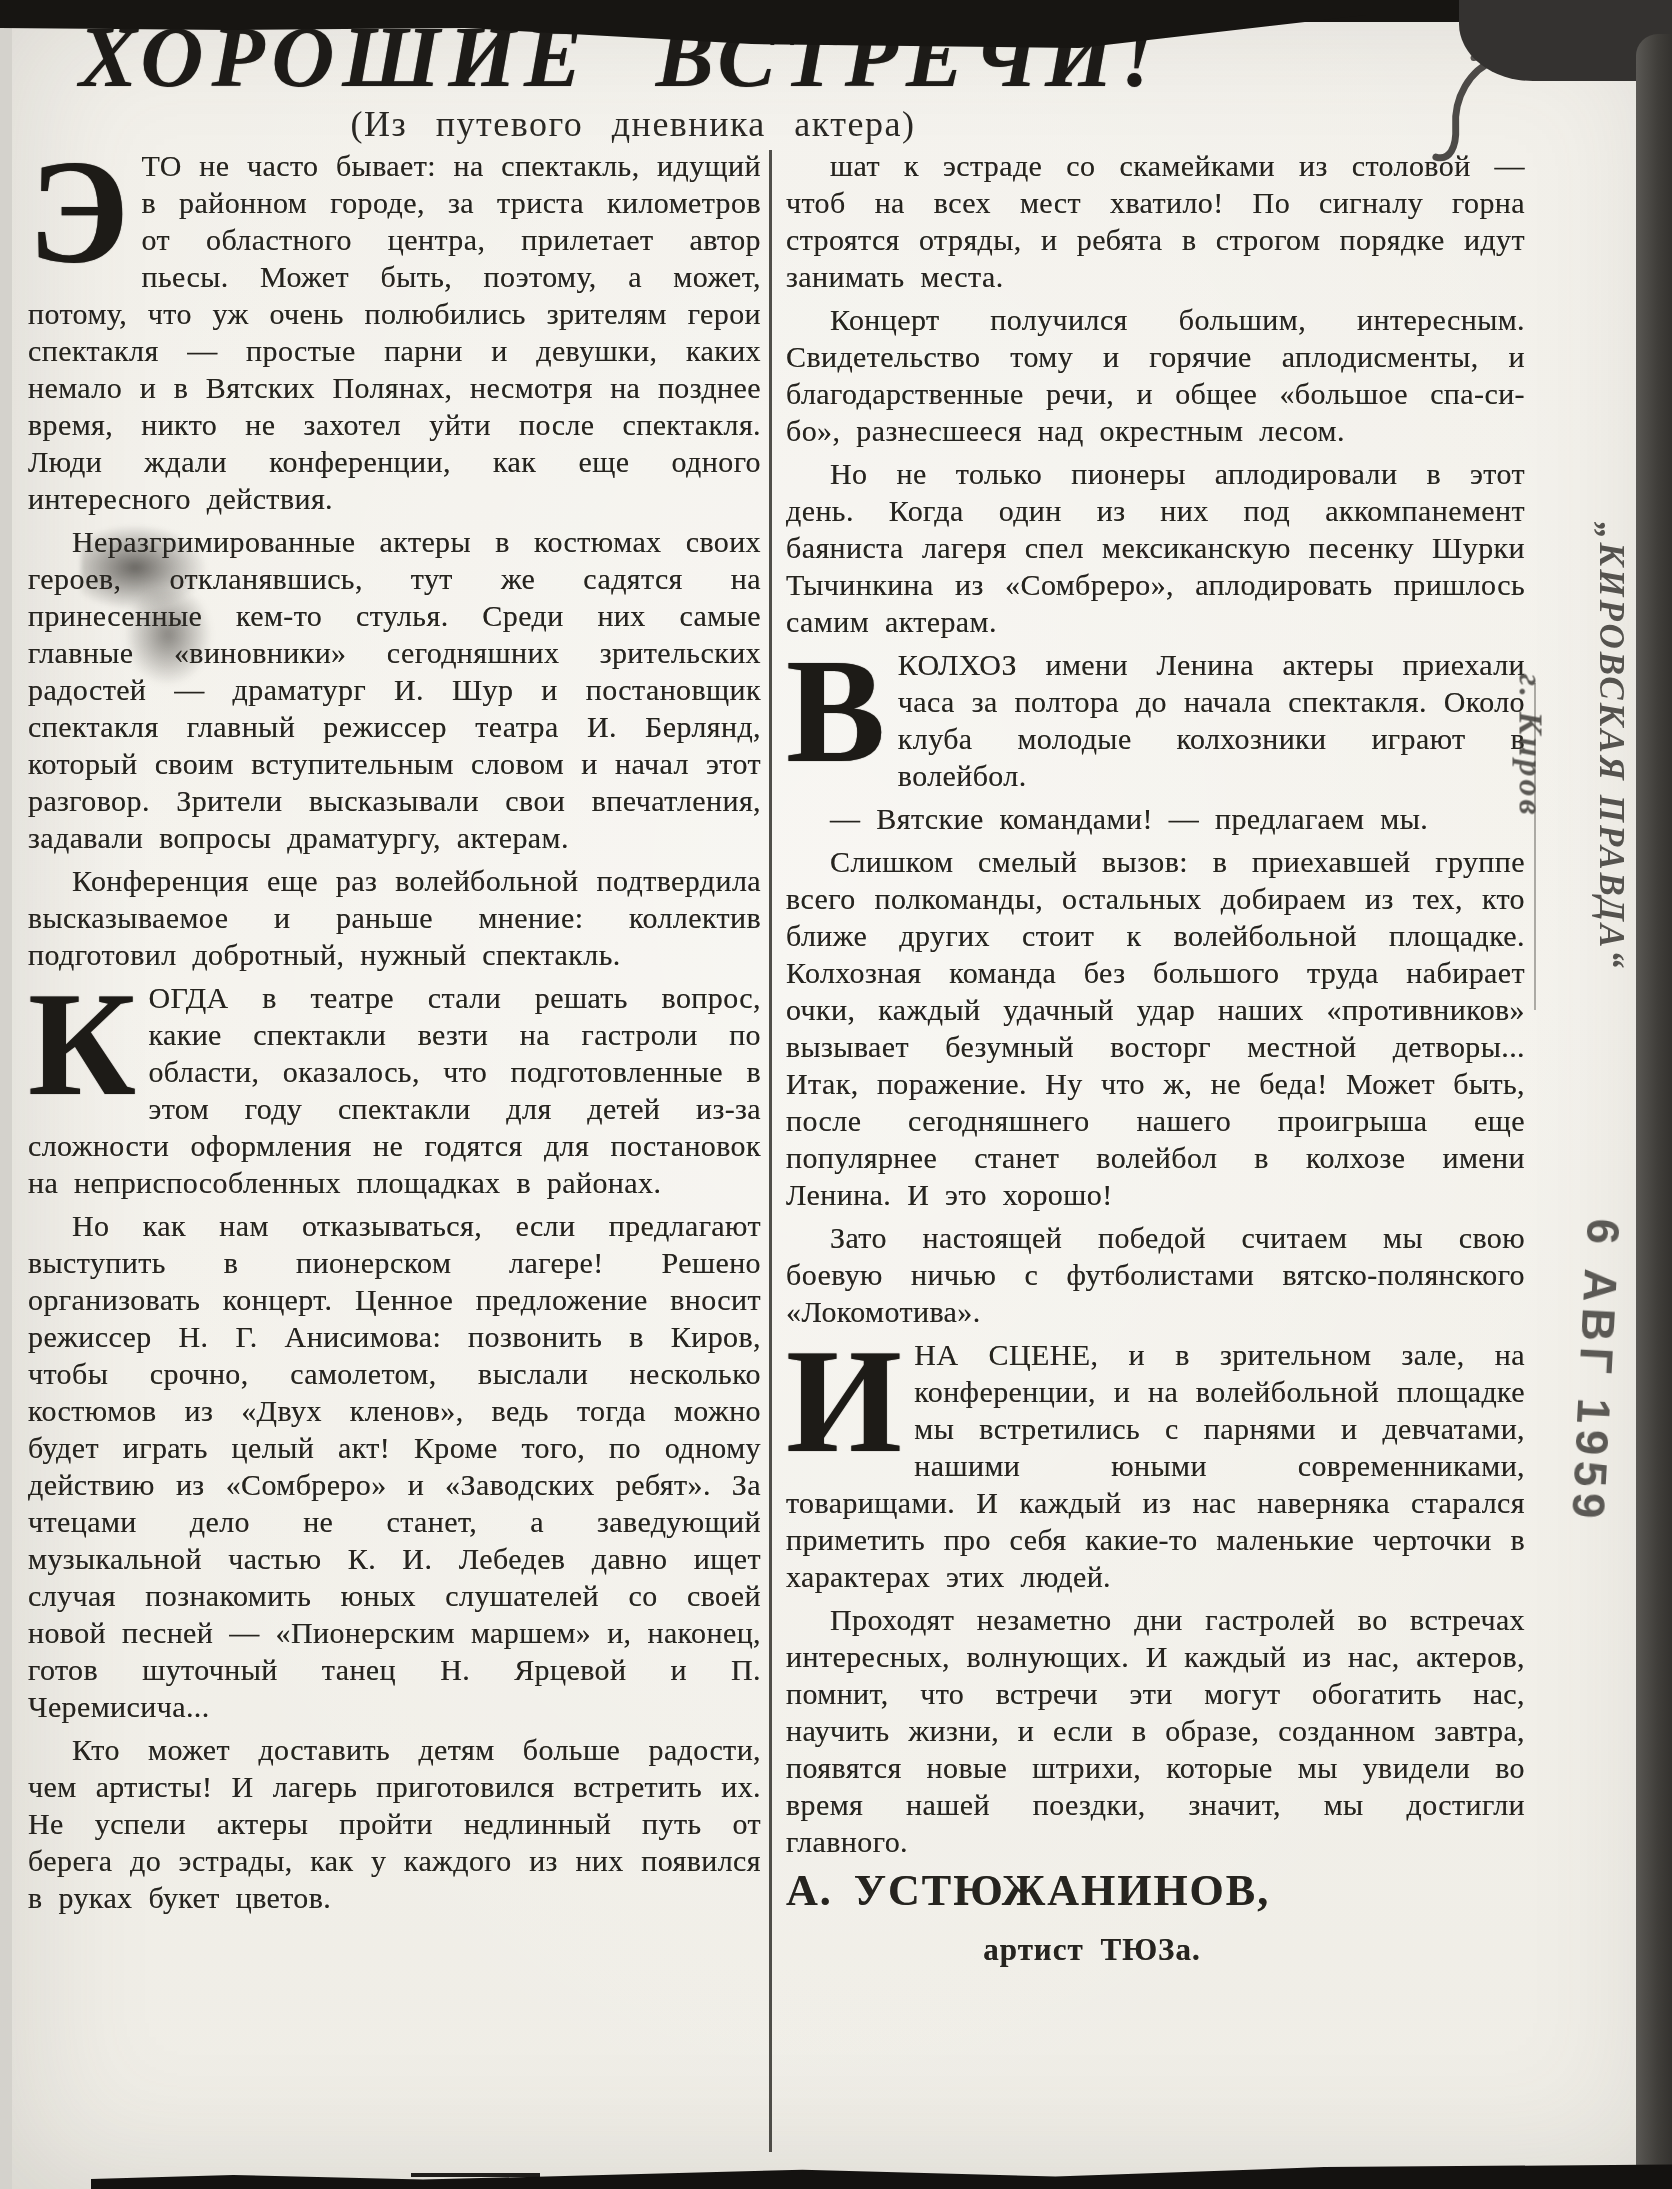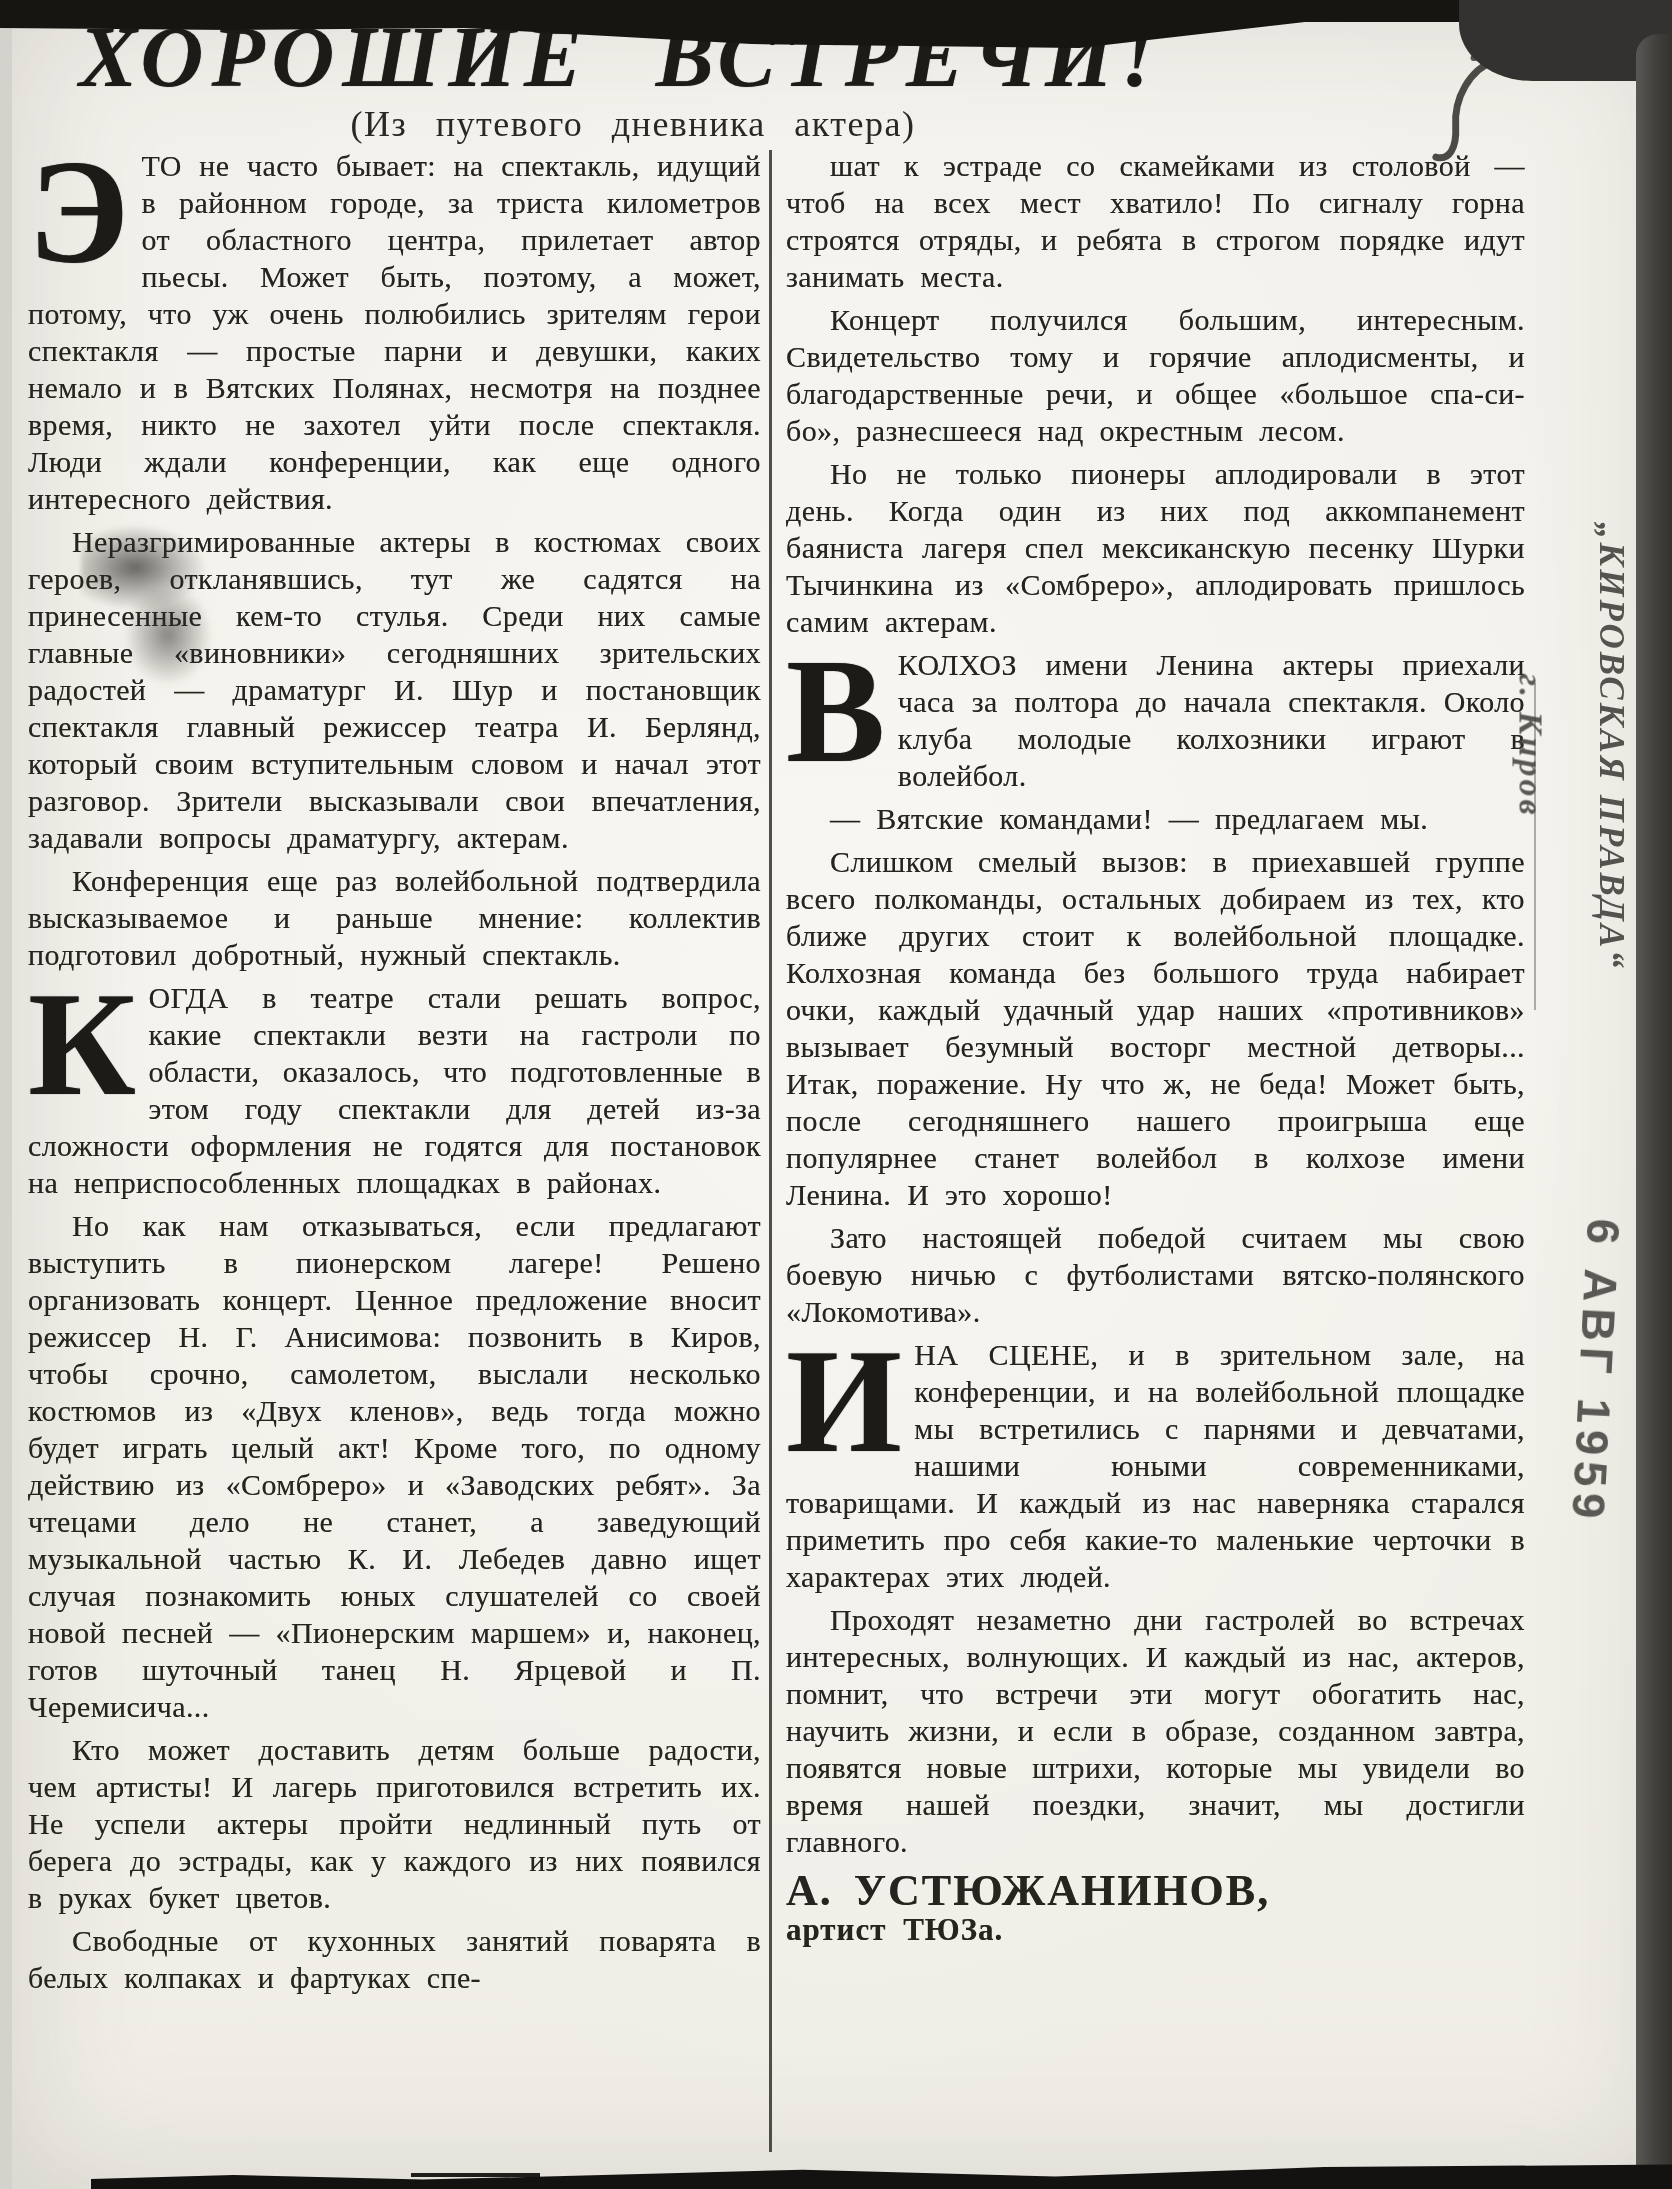--- a/index.html
+++ b/index.html
@@ -57,21 +57,21 @@
     float:left;font-weight:bold;
     font-size:149px;line-height:109px;height:117px;
     margin:10px 12px 0 0;color:#1d1b17;
     text-shadow:0 0 1px rgba(25,23,20,.7);
   }
   .divider{position:absolute;left:769px;top:150px;height:2002px;width:3px;background:#33312d;opacity:.85;z-index:2;}
   .edge-rule{position:absolute;left:1534px;top:683px;height:327px;width:2px;background:#6f6d68;opacity:.55;z-index:2;}
 
   
   .sig-author{text-align:left;padding-right:111px;font-weight:bold;font-size:44px;letter-spacing:2px;margin-top:12px;}
-  .sig-role{text-align:left;padding-right:127px;font-weight:bold;font-size:31px;letter-spacing:1px;margin-top:2px;}
+  .sig-role{text-align:center;padding-right:127px;font-weight:bold;font-size:31px;letter-spacing:1px;margin-top:22px;}
   .sig-route{font-size:30px;margin-top:20px;text-indent:44px;letter-spacing:0.5px;word-spacing:12px;}
 
   
   .hand-source{
     position:absolute;left:1332px;top:777px;width:554px;height:44px;z-index:4;
     transform:rotate(90deg);
     font-style:italic;font-weight:bold;font-size:35px;letter-spacing:3px;
     color:#3b3935;opacity:.85;filter:blur(0.4px);white-space:nowrap;
   }
   .hand-city{
@@ -108,21 +108,20 @@
 <div class="divider"></div>
 <div class="edge-rule"></div>
 
 <div class="col" id="col-left">
     <p class="para lead"><span class="dropcap">Э</span>ТО не часто бывает: на спектакль, идущий в районном городе, за триста километров от областного центра, прилетает автор пьесы. Может быть, поэтому, а может, потому, что уж очень полюбились зрителям герои спектакля — простые парни и девушки, каких немало и в Вятских Полянах, несмотря на позднее время, никто не захотел уйти после спектакля. Люди ждали конференции, как еще одного интересного действия.</p>
     <p class="para">Неразгримированные актеры в костюмах своих героев, откланявшись, тут же садятся на принесенные кем-то стулья. Среди них самые главные «виновники» сегодняшних зрительских радостей — драматург И. Шур и постановщик спектакля главный режиссер театра И. Берлянд, который своим вступительным словом и начал этот разговор. Зрители высказывали свои впечатления, задавали вопросы драматургу, актерам.</p>
     <p class="para">Конференция еще раз волейбольной подтвердила высказываемое и раньше мнение: коллектив подготовил добротный, нужный спектакль.</p>
     <p class="para lead"><span class="dropcap">К</span>ОГДА в театре стали решать вопрос, какие спектакли везти на гастроли по области, оказалось, что подготовленные в этом году спектакли для детей из-за сложности оформления не годятся для постановок на неприспособленных площадках в районах.</p>
     <p class="para">Но как нам отказываться, если предлагают выступить в пионерском лагере! Решено организовать концерт. Ценное предложение вносит режиссер Н. Г. Анисимова: позвонить в Киров, чтобы срочно, самолетом, выслали несколько костюмов из «Двух кленов», ведь тогда можно будет играть целый акт! Кроме того, по одному действию из «Сомбреро» и «Заводских ребят». За чтецами дело не станет, а заведующий музыкальной частью К. И. Лебедев давно ищет случая познакомить юных слушателей со своей новой песней — «Пионерским маршем» и, наконец, готов шуточный танец Н. Ярцевой и П. Черемисича...</p>
     <p class="para">Кто может доставить детям больше радости, чем артисты! И лагерь приготовился встретить их. Не успели актеры пройти недлинный путь от берега до эстрады, как у каждого из них появился в руках букет цветов.</p>
-    <p class="para">Свободные от кухонных занятий поварята в белых колпаках и фартуках спе-</p>
   </div>
 
 <div class="col" id="col-right">
 <p class="para">шат к эстраде со скамейками из столовой — чтоб на всех мест хватило! По сигналу горна строятся отряды, и ребята в строгом порядке идут занимать места.</p>
     <p class="para">Концерт получился большим, интересным. Свидетельство тому и горячие аплодисменты, и благодарственные речи, и общее «большое спа-си-бо», разнесшееся над окрестным лесом.</p>
     <p class="para">Но не только пионеры аплодировали в этот день. Когда один из них под аккомпанемент баяниста лагеря спел мексиканскую песенку Шурки Тычинкина из «Сомбреро», аплодировать пришлось самим актерам.</p>
     <p class="para lead"><span class="dropcap">В</span>КОЛХОЗ имени Ленина актеры приехали часа за полтора до начала спектакля. Около клуба молодые колхозники играют в волейбол.</p>
     <p class="para">— Вятские командами! — предлагаем мы.</p>
     <p class="para">Слишком смелый вызов: в приехавшей группе всего полкоманды, остальных добираем из тех, кто ближе других стоит к волейбольной площадке. Колхозная команда без большого труда набирает очки, каждый удачный удар наших «противников» вызывает безумный восторг местной детворы... Итак, поражение. Ну что ж, не беда! Может быть, после сегодняшнего нашего проигрыша еще популярнее станет волейбол в колхозе имени Ленина. И это хорошо!</p>
     <p class="para">Зато настоящей победой считаем мы свою боевую ничью с футболистами вятско-полянского «Локомотива».</p>

